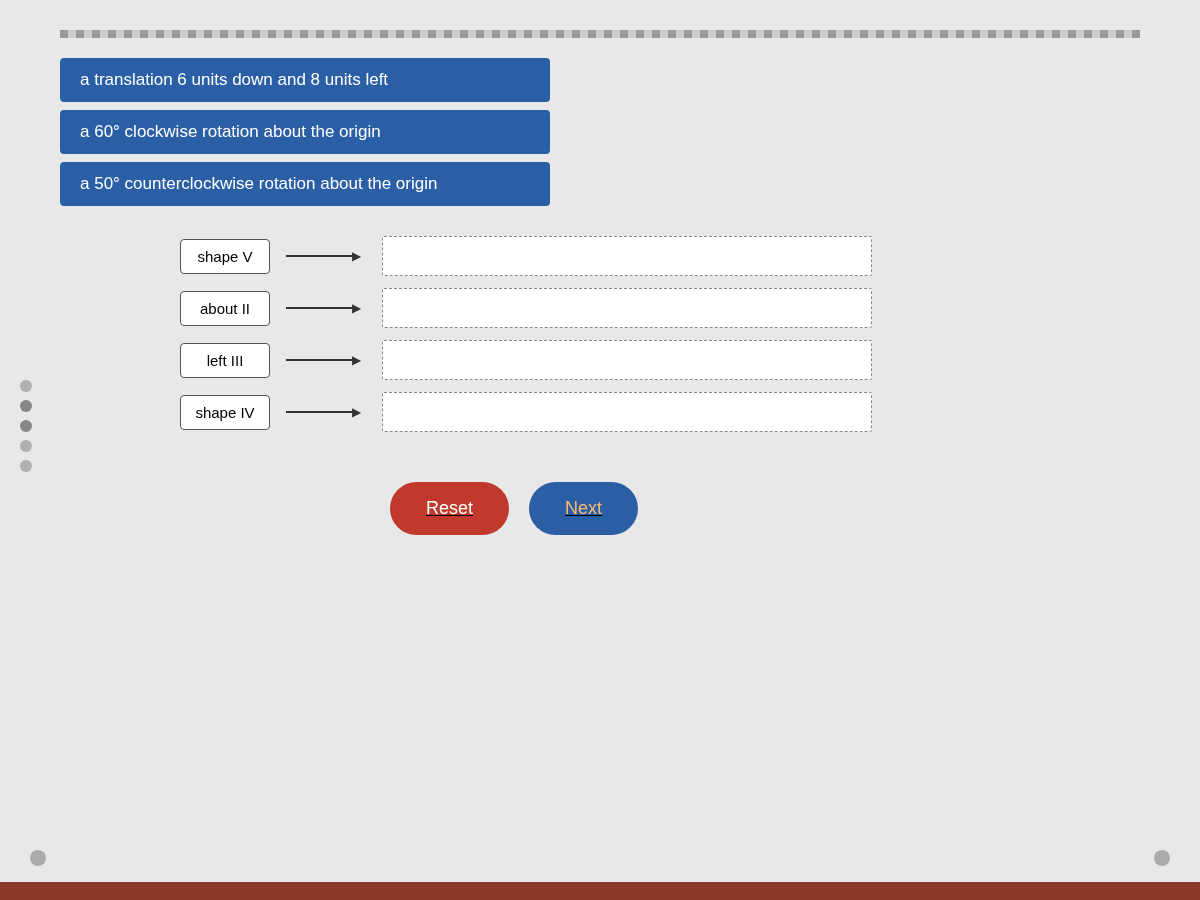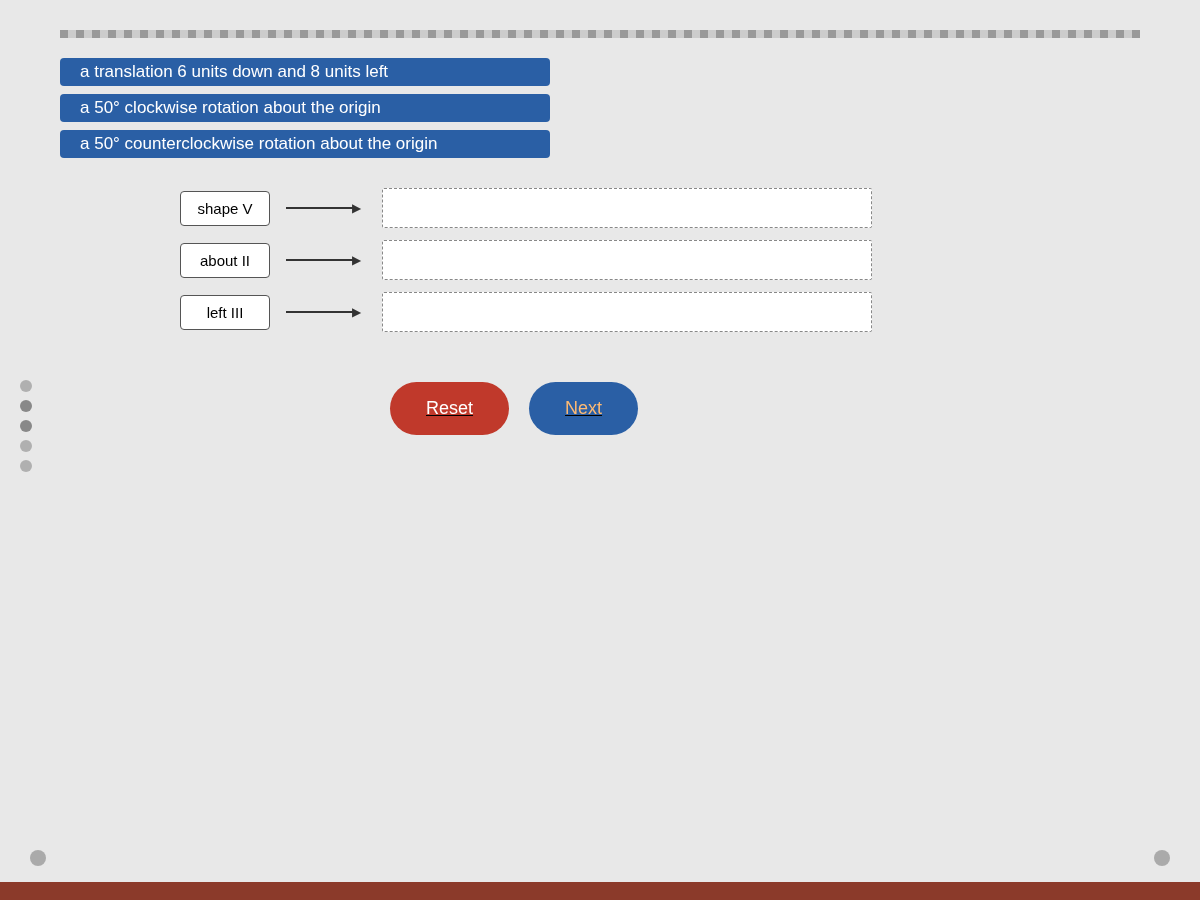--- a/index.html
+++ b/index.html
@@ -47,21 +47,21 @@
       display: flex;
       flex-direction: column;
       gap: 8px;
       margin-bottom: 30px;
     }
 
     .answer-btn {
       background: #2a5fa5;
       color: white;
       border: none;
-      padding: 4px 20px;
+      padding: 12px 20px;
       font-size: 17px;
       text-align: left;
       cursor: pointer;
       border-radius: 4px;
       min-width: 490px;
     }
 
     
     .matching-section {
       display: flex;
@@ -202,21 +202,21 @@
   </style>
 </head>
 <body>
 
 <div class="main-container">
 
   <div class="top-bar"></div>
 
   <div class="answer-options">
     <button class="answer-btn">a translation 6 units down and 8 units left</button>
-    <button class="answer-btn">a 50° clockwise rotation about the origin</button>
+    <button class="answer-btn">a 60° clockwise rotation about the origin</button>
     <button class="answer-btn">a 50° counterclockwise rotation about the origin</button>
   </div>
 
   <div class="matching-section">
 
     <div class="match-row">
       <div class="shape-label">shape V</div>
       <div class="arrow-line"></div>
       <div class="match-target"></div>
     </div>
@@ -226,20 +226,25 @@
       <div class="arrow-line"></div>
       <div class="match-target"></div>
     </div>
 
     <div class="match-row">
       <div class="shape-label">left III</div>
       <div class="arrow-line"></div>
       <div class="match-target"></div>
     </div>
 
+    <div class="match-row">
+      <div class="shape-label">shape IV</div>
+      <div class="arrow-line"></div>
+      <div class="match-target"></div>
+    </div>
 
   </div>
 
   <div class="buttons-row">
     <button class="btn-reset">Reset</button>
     <button class="btn-next">Next</button>
   </div>
 
 </div>
 

